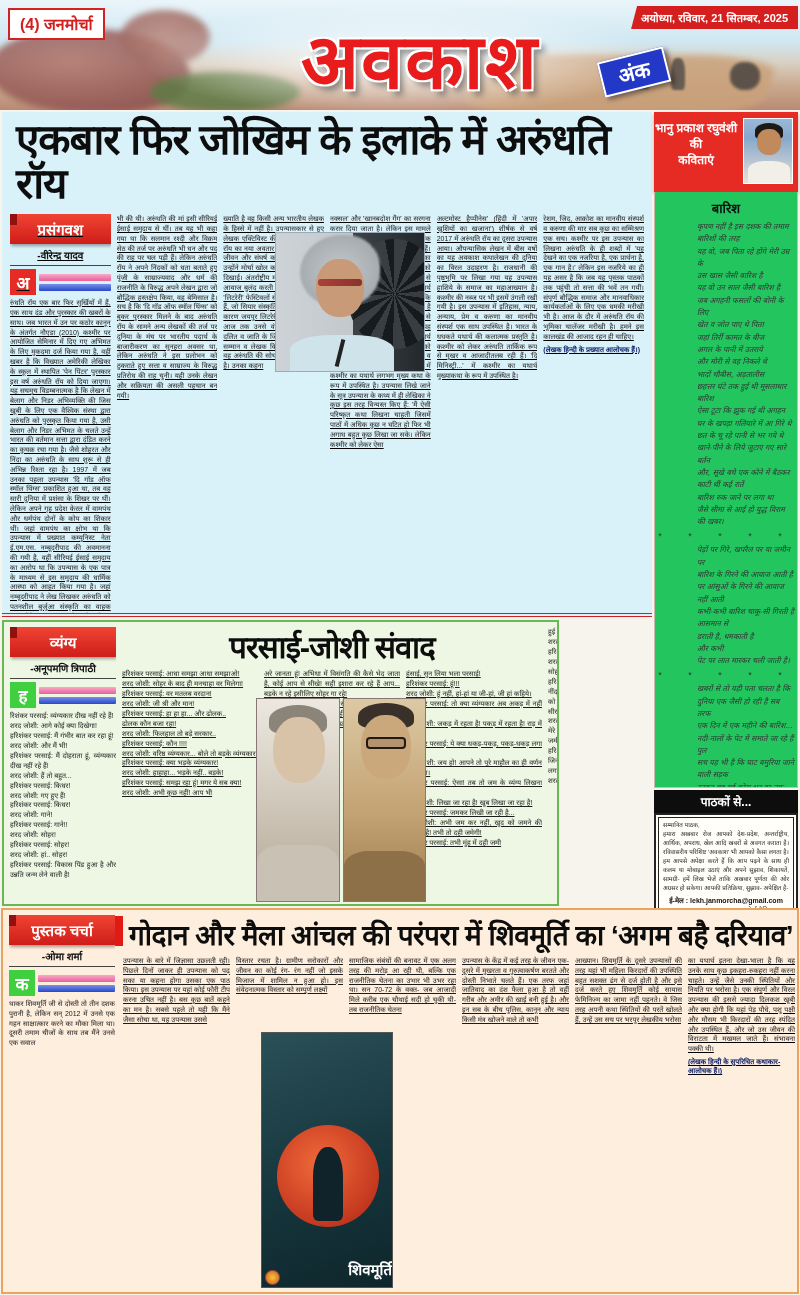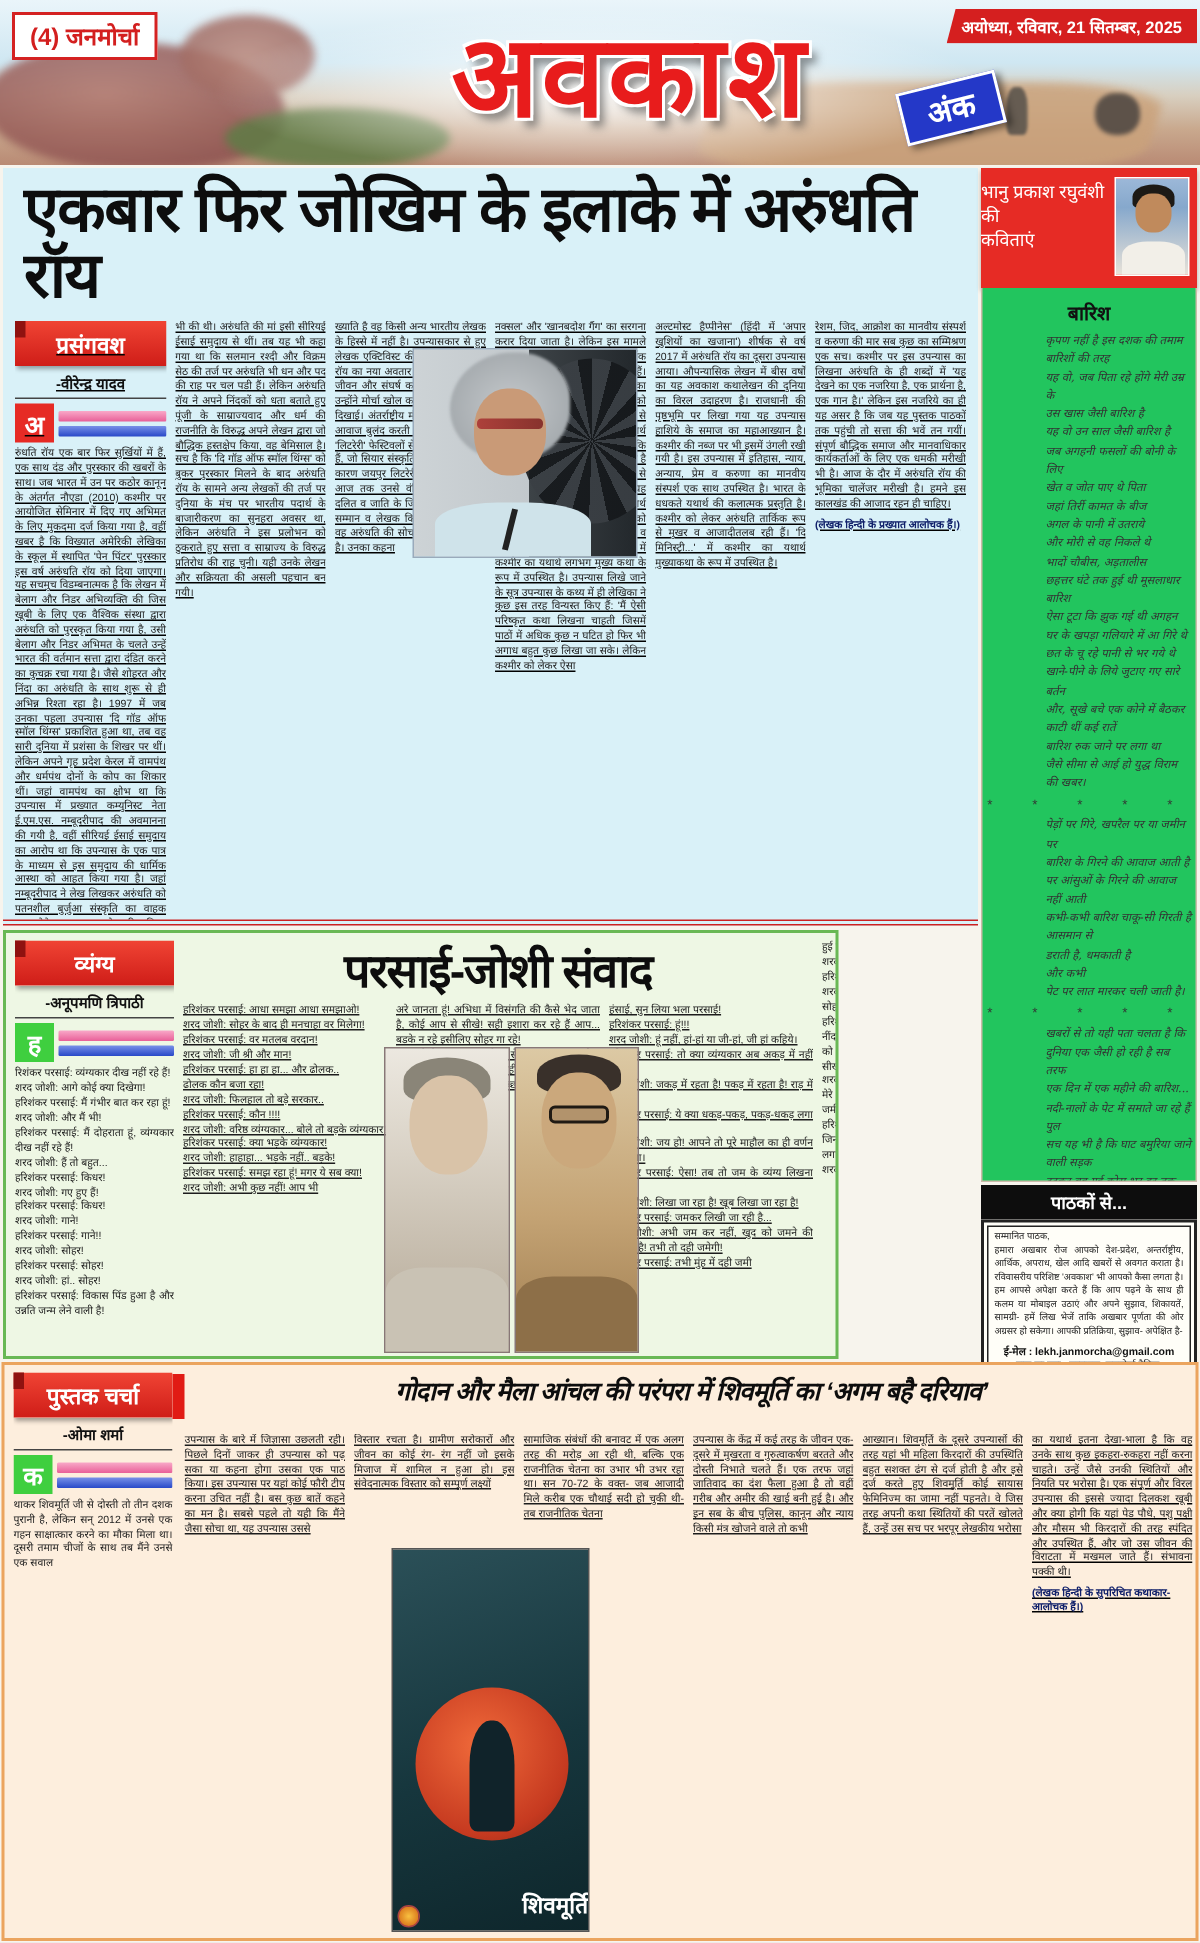--- a/index.html
+++ b/index.html
@@ -14,23 +14,23 @@
   .b-rocks { left:-10px; top:28px; width:200px; height:85px; background:radial-gradient(ellipse at 40% 40%,#b0766d,#8a4f4e 80%); border-radius:45% 55% 40% 50%; }
   .b-rock2 { left:120px; top:10px; width:90px; height:55px; background:radial-gradient(#bd8a7d,#96605a); border-radius:50%; }
   .b-bush { left:150px; top:72px; width:150px; height:40px; background:#5f7c46; border-radius:50%; }
   .b-path { right:30px; top:55px; width:300px; height:60px; background:#caa27b; transform:skewX(-18deg); border-radius:30%; }
   .b-fig1 { right:150px; top:55px; width:16px; height:34px; background:#3a3f45; border-radius:40% 40% 20% 20%; filter:blur(1px); }
   .b-fig2 { right:115px; top:58px; width:14px; height:32px; background:#55504a; border-radius:40% 40% 20% 20%; filter:blur(1px); }
   .b-cycle { right:40px; top:62px; width:30px; height:28px; background:#4a4440; border-radius:45%; filter:blur(1.5px); }
   .b-glow { position:absolute; left:120px; top:0; width:560px; height:110px; background:radial-gradient(ellipse at 50% 55%,rgba(255,255,255,.9),rgba(255,255,255,0) 65%); }
   .edition-box { position:absolute; left:8px; top:8px; background:#fff; border:2px solid #d42222; color:#d31f1f; font-weight:bold; font-size:16px; padding:3px 10px; }
   .dateline { position:absolute; right:2px; top:6px; background:#d51f1f; color:#fff; font-weight:bold; font-size:11px; padding:4px 10px; clip-path:polygon(6px 0,100% 0,100% 100%,0 100%); }
-  .masthead { position:absolute; left:150px; top:14px; width:540px; text-align:center; font-size:76px; line-height:1;
+  .masthead { position:absolute; left:150px; top:30px; width:540px; text-align:center; font-size:76px; line-height:1;
     font-weight:900; color:#e81c1c; letter-spacing:2px;
-    text-shadow:-2px -2px 0 #fff,2px -2px 0 #fff,-2px 2px 0 #fff,2px 2px 0 #fff,5px 6px 6px rgba(60,60,60,.55); }
+    text-shadow:-2px -2px 0 #fff,2px -2px 0 #fff,-2px 2px 0 #fff,2px 2px 0 #fff,5px 6px 6px rgba(60,60,60,.55);font-family:Liberation Mono, monospace; }
   .ribbon { position:absolute; left:600px; top:54px; transform:rotate(-14deg); background:#2438c8; color:#fff;
     font-weight:bold; font-size:21px; padding:2px 16px; border:2px solid #fff; box-shadow:3px 3px 5px rgba(0,0,0,.45); }
 
   
   .body-text { font-size:7px; line-height:1.4; text-align:justify; color:#1c1c1c; }
   .pre { white-space:pre-line; }
   .label-box { position:relative; background:linear-gradient(180deg,#f04434,#cf1d18); color:#fff; font-weight:bold;
     font-size:15px; text-align:center; padding:5px 2px; box-shadow:1px 2px 3px rgba(0,0,0,.35); }
   .label-box::before { content:""; position:absolute; left:-3px; top:-3px; width:10px; height:14px; background:#8f1210; }
   .byline { font-size:10px; font-weight:bold; color:#111; text-align:center; padding:4px 0 3px; border-bottom:1.5px solid #444; margin-bottom:3px; }
@@ -56,21 +56,21 @@
     background:repeating-conic-gradient(#3a3f44 0 14deg,#15181b 14deg 28deg); opacity:.9; }
   .roy-hair { position:absolute; left:24px; top:2px; width:80px; height:72px; background:radial-gradient(#c4c8cb,#9aa0a4); border-radius:55% 45% 50% 50%; filter:blur(1px); }
   .roy-face { position:absolute; left:40px; top:26px; width:48px; height:58px; background:#c99a77; border-radius:46%; }
   .roy-glasses { position:absolute; left:42px; top:46px; width:44px; height:7px; background:linear-gradient(90deg,#a83030,#7c2020); border-radius:3px; opacity:.85; }
   .roy-shirt { position:absolute; left:14px; bottom:0; width:104px; height:36px; background:#cfe3ea; border-radius:40% 40% 0 0; }
   .roy-mic { position:absolute; left:62px; bottom:4px; width:4px; height:28px; background:#222; transform:rotate(14deg); }
 
   
   .sidebar { position:absolute; left:654px; top:112px; width:144px; height:792px; }
   .sb-header { display:flex; background:#e62b25; height:80px; box-shadow:0 2px 3px rgba(0,0,0,.3); }
-  .sb-title { flex:1; color:#fff; font-weight:normal; font-size:12px; line-height:1.35; padding:8px 0; white-space:pre-line; }
+  .sb-title { flex:1; color:#fff; font-weight:bold; font-size:12px; line-height:1.35; text-align:center; padding:8px 0; white-space:pre-line; }
   .sb-photo { width:50px; height:66px; margin:6px 5px; background:linear-gradient(180deg,#9cb8d8 0%,#86a8cc 30%,#e8e2d8 100%); position:relative; border:1px solid #fff; }
   .sb-hair { position:absolute; left:11px; top:4px; width:28px; height:16px; background:#1d1a16; border-radius:50% 50% 20% 20%; }
   .sb-face { position:absolute; left:13px; top:10px; width:24px; height:26px; background:#c08a5c; border-radius:45%; }
   .sb-shirt { position:absolute; left:4px; bottom:0; width:42px; height:22px; background:#f2efe8; border-radius:40% 40% 0 0; }
   .poem { background:#22c55e; border:1px solid #cba; border-top:none; height:596px; padding:5px 3px; overflow:hidden; }
   .poem-title { font-size:13px; font-weight:bold; text-align:center; margin:2px 0 4px; color:#111; }
   .stanza { font-family:"DejaVu Serif","Liberation Serif",serif; font-style:italic; font-size:7.6px; line-height:1.62; color:#333; white-space:pre-line;margin-left:39px; }
   .star-sep { text-align:center; letter-spacing:12px; font-size:9px; color:#333; margin:3px 0; }
   .readers { margin-top:2px; }
   .readers-header { background:#0d0d0d; color:#fff; font-weight:bold; font-size:12px; text-align:center; padding:3px 0; }
@@ -97,21 +97,21 @@
   .ph-joshi { background:linear-gradient(180deg,#dcc9a4 0%,#c4a374 55%,#9f7d50 100%); }
   .ph-joshi .hair { position:absolute; left:14px; top:4px; width:56px; height:26px; background:#39302a; border-radius:50% 50% 30% 30%; }
   .ph-joshi .face { position:absolute; left:17px; top:16px; width:50px; height:64px; background:#cba87c; border-radius:46%; }
   .ph-joshi .glasses { position:absolute; left:22px; top:38px; width:40px; height:12px; border:2px solid #201a14; border-radius:4px; background:rgba(40,30,20,.15); }
   .ph-joshi .body { position:absolute; left:0; bottom:0; width:100%; height:50px; background:#8d6f48; border-radius:30% 30% 0 0; }
 
   
   .books { position:absolute; left:1px; top:908px; width:798px; height:386px; background:#fdeedd; border:2px solid #eba45e; overflow:hidden; }
   .bk-label-col { position:absolute; left:6px; top:5px; width:106px; height:374px; overflow:hidden; }
   .bk-accent { position:absolute; left:112px; top:6px; width:8px; height:30px; background:#e11b14; }
-  .bk-headline { position:absolute; left:124px; top:5px; width:668px; font-size:17px; font-weight:900; color:#0d0d0d; text-align:center; letter-spacing:-.5px;font-style:italic; }
+  .bk-headline { position:absolute; left:124px; top:5px; width:668px; font-size:28px; font-weight:900; color:#0d0d0d; text-align:center; letter-spacing:-.5px; }
   .bk-cols { position:absolute; left:120px; top:46px; width:672px; height:334px; display:flex; gap:6px; overflow:hidden; }
   .bk-cols .col { flex:1; }
   .book-cover { position:absolute; left:258px; top:122px; width:132px; height:256px; border:1px solid #555;
     background:linear-gradient(160deg,#2b5058 0%,#16363d 55%,#0e262b 100%); overflow:hidden; }
   .bc-title { color:#e8392b; font-weight:900; font-size:21px; line-height:1.15; text-align:center; padding-top:3px; white-space:pre-line;
     text-shadow:1px 1px 0 rgba(255,255,255,.35); }
   .bc-circle { position:absolute; left:15px; top:92px; width:102px; height:102px; border-radius:50%;
     background:radial-gradient(circle at 42% 38%,#f06a3a,#c63a20 68%,#8f2817 100%); }
   .bc-silhouette { position:absolute; left:36px; top:22px; width:30px; height:74px; background:#10232a; border-radius:46% 46% 18% 18% / 40% 40% 8% 8%; }
   .bc-author { position:absolute; bottom:8px; width:100%; text-align:right; color:#fff; font-size:15px; font-weight:bold; }

